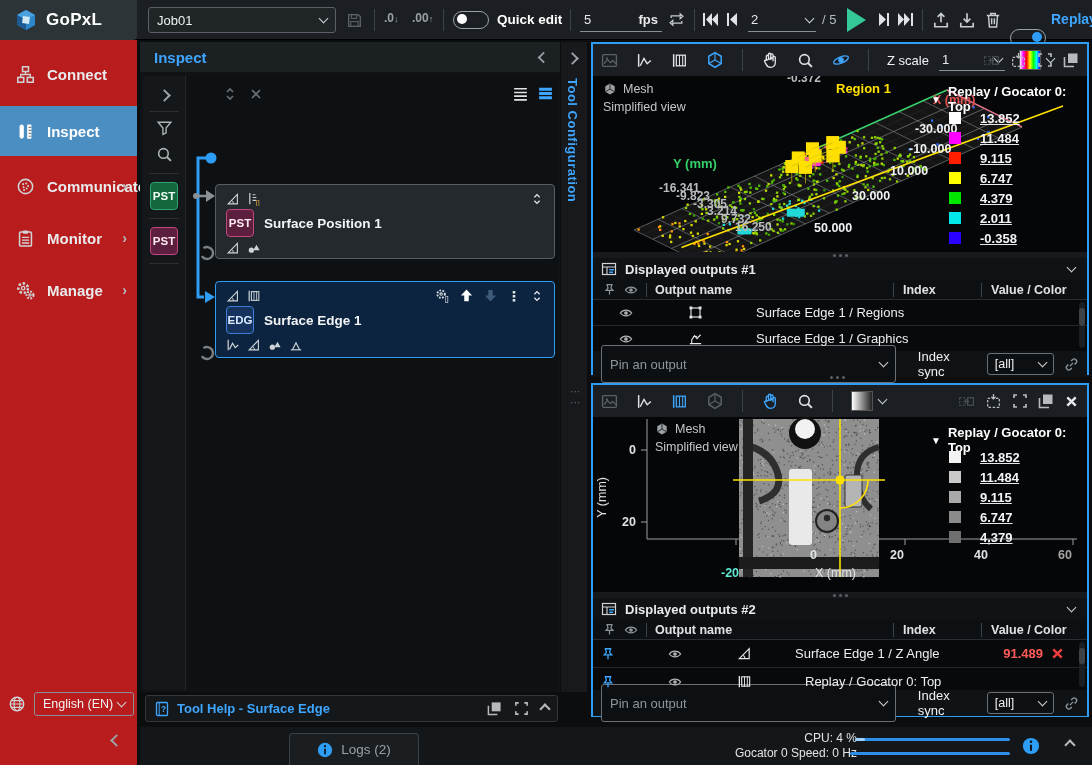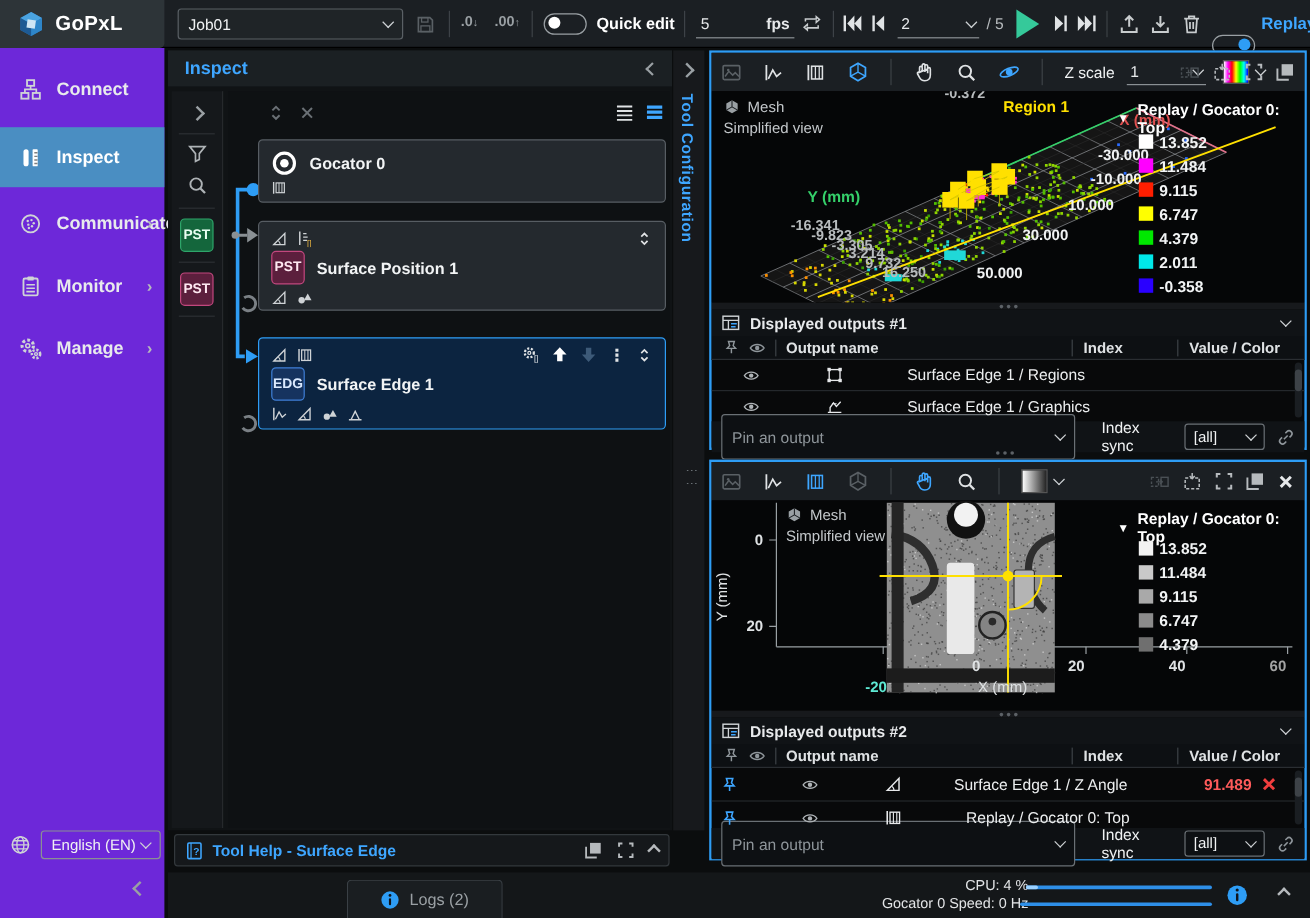--- a/index.html
+++ b/index.html
@@ -15,21 +15,21 @@
   .cr { width:9px; height:9px; border-right:2.4px solid #9aa0a4; border-bottom:2.4px solid #9aa0a4; transform:rotate(-45deg); }
   .vdiv { width:1px; height:22px; background:#3d4247; }
   
   #topbar { left:0; top:0; width:1092px; height:40px; background:#1b1f23; border-bottom:1px solid #000; }
   #logo { left:0; top:0; width:137px; height:40px; background:#2d3438; display:flex; align-items:center; gap:8px; padding-left:14px; border-radius:0 0 4px 0; }
   #logo b { font-size:17px; color:#fff; letter-spacing:.3px; }
   .sel { background:#1f2427; border:1px solid #5a6065; border-radius:3px; display:flex; align-items:center; font-size:13px; color:#f0f2f3; padding:0 8px; justify-content:space-between; }
   .toggle { width:36px; height:18px; border:1.6px solid #9aa0a4; border-radius:9px; position:relative; }
   .toggle .knob { position:absolute; top:2px; width:10px; height:10px; border-radius:50%; background:#fff; }
   
-  #sidebar { left:0; top:40px; width:137px; height:725px; background:#6d28d9; }
+  #sidebar { left:0; top:40px; width:137px; height:725px; background:#b91c1c; }
   .nav-item { position:relative; height:44px; display:flex; align-items:center; gap:12px; padding-left:16px; color:#e8eaec; font-size:15px; font-weight:bold; }
   .nav-item .arr { position:absolute; right:10px; color:#b6babd; font-size:14px; font-weight:bold; }
   .nav-sel { background:#4a8ec2; }
   
   #ipanel { left:140px; top:42px; width:420px; height:650px; background:#101315; }
   #ipanel-hd { left:140px; top:42px; width:420px; height:30px; background:#1b2023; display:flex; align-items:center; justify-content:space-between; padding:0 12px 0 14px; }
   #ipanel-hd span { color:#3ea6ff; font-size:15px; font-weight:bold; }
   #rail { left:143px; top:76px; width:43px; height:614px; background:#15181b; border-right:1px solid #26292c; }
   .rail-sep { height:1px; background:#2c3033; margin:7px 6px; }
   .badge { width:28px; height:28px; margin:8px auto; border-radius:4px; font-size:11.5px; font-weight:bold; display:flex; align-items:center; justify-content:center; }
@@ -53,21 +53,21 @@
   .vcanvas { position:relative; background:#050607; overflow:hidden; }
   .splitter { height:6px; background:#17191c; display:flex; align-items:center; justify-content:center; gap:3px; }
   .splitter i { width:3px; height:3px; border-radius:50%; background:#5c6166; }
   .op-hd { height:22px; display:flex; align-items:center; padding:0 8px; gap:8px; background:#101316; }
   .op-hd span { font-size:13px; font-weight:bold; color:#e8eaec; }
   .op-cols { height:20px; display:flex; align-items:center; background:#0d1013; border-bottom:1px solid #2a2e32; font-size:12.5px; font-weight:bold; color:#dfe2e4; position:relative; }
   .op-row { height:26px; display:flex; align-items:center; border-bottom:1px solid #24282c; font-size:13px; color:#eceeef; position:relative;gap:43px; }
   .op-foot { height:26px; display:flex; align-items:center; background:#101316; padding:0 8px; gap:10px; }
   .pinsel { width:310px; height:38px; background:#0d1013; border:1px solid #6a7075; border-radius:3px; display:flex; align-items:center; justify-content:space-between; padding:16px 8px; color:#8e959a; font-size:13px; }
   .allsel { width:70px; height:22px; background:#0d1013; border:1px solid #6a7075; border-radius:3px; display:flex; align-items:center; justify-content:space-between; padding:0 7px; color:#f0f2f3; font-size:12.5px; }
-  .legend-row { display:flex; align-items:center; gap:5px; height:20px; }
+  .legend-row { display:flex; align-items:center; gap:19px; height:20px;text-decoration:underline; }
   .legend-row i { width:12px; height:12px; flex:none; }
   .legend-row b { font-size:13px; color:#f2f4f5; font-weight:bold; }
   .tick { position:absolute; font-size:12px; font-weight:bold; color:#b8bcbe; }
   .tickw { position:absolute; font-size:12.5px; font-weight:bold; color:#f0f2f3; }
   
   #bbar { left:140px; top:727px; width:952px; height:38px; background:#141719; }
   .btab { position:absolute; top:6px; height:32px; display:flex; align-items:center; justify-content:center; gap:8px; font-size:13.5px; border:1px solid #3a4045; border-bottom:none; border-radius:4px 4px 0 0; }
   #cpu-block { position:absolute; right:235px; top:4px; text-align:right; font-size:12px; color:#e2e4e6; line-height:15px; }
   .sbar { position:absolute; height:3px; border-radius:2px; background:#2e8fe8; }
 </style>
@@ -438,31 +438,20 @@
       <polyline points="20,82 8,82 8,221 14,221" fill="none" stroke="#2e9df5" stroke-width="3"></polyline>
       <circle cx="21" cy="82" r="5.5" fill="#2e9df5"></circle>
       <path d="M15 215l10 6-10 6z" fill="#2e9df5"></path>
       <circle cx="6" cy="120" r="3" fill="#8a9094"></circle>
       <path d="M6 120h10" stroke="#8a9094" stroke-width="2.5"></path>
       <path d="M16 114l9 6-9 6z" fill="#8a9094"></path>
       <circle cx="17" cy="177" r="6" fill="none" stroke="#7a8085" stroke-width="2.4" stroke-dasharray="28 10" transform="rotate(-126 17 177)"></circle>
       <circle cx="17" cy="277" r="6" fill="none" stroke="#7a8085" stroke-width="2.4" stroke-dasharray="28 10" transform="rotate(-126 17 277)"></circle>
     </svg>
 
-    <div class="card" style="top:40px;height:53px">
-      <div class="row" style="gap:10px;margin-top:2px">
-        <svg class="ic" style="color:#fff" width="22" height="22">
-            <use href="#s-circ2"></use>
-          </svg>
-        <span class="card-title">Gocator 0</span>
-      </div>
-      <svg class="ic" style="color:#cfd3d6;margin-top:3px" width="13" height="13">
-          <use href="#s-hbars"></use>
-        </svg>
-    </div>
 
     <div class="card" style="top:108px;height:75px">
       <div class="row" style="justify-content:space-between">
         <div class="row">
           <span class="mini">
               <svg class="ic" width="14" height="14">
                 <use href="#s-angle"></use>
               </svg>
             </span>
           <span class="mini">

